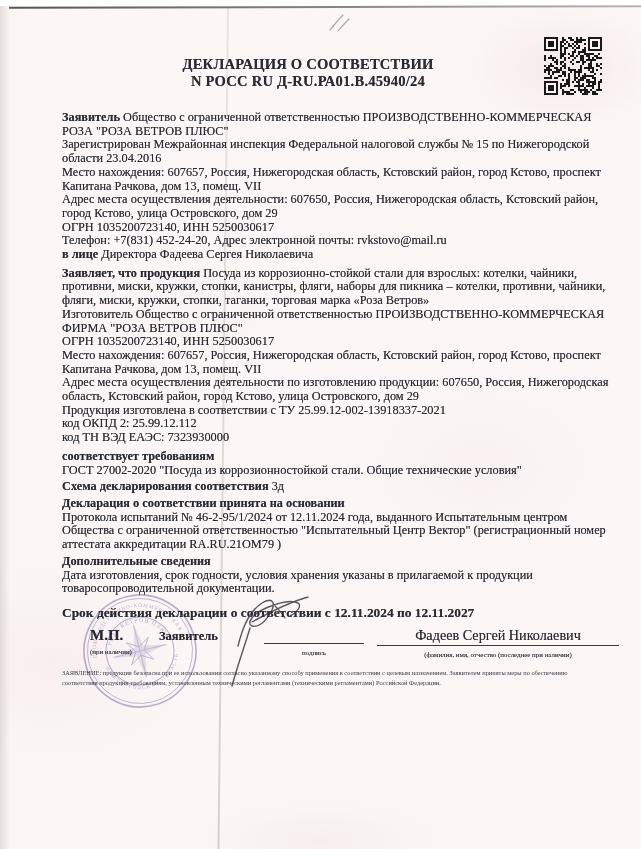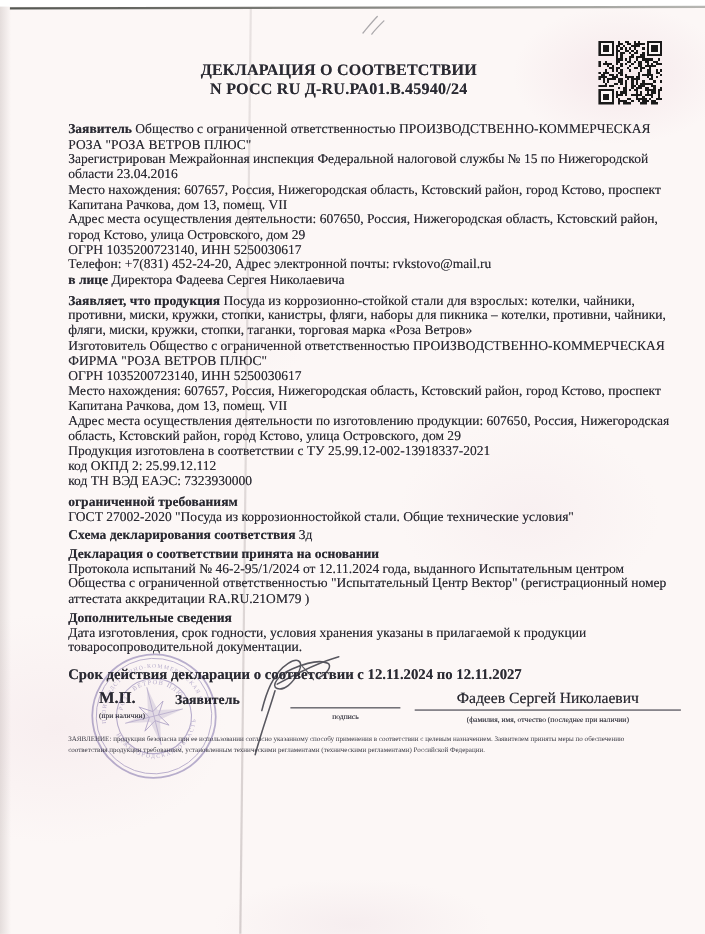--- a/index.html
+++ b/index.html
@@ -407,21 +407,21 @@
     <p class="ln mt"><b>Заявляет, что продукция</b><span> Посуда из коррозионно-стойкой стали для взрослых: котелки, чайники, противни, миски, кружки, стопки, канистры, фляги, наборы для пикника – котелки, противни, чайники, фляги, миски, кружки, стопки, таганки, торговая марка «Роза Ветров»</span></p>
     <p class="ln"><span>Изготовитель Общество с ограниченной ответственностью ПРОИЗВОДСТВЕННО-КОММЕРЧЕСКАЯ ФИРМА "РОЗА ВЕТРОВ ПЛЮС"</span></p>
     <p class="ln"><span>ОГРН 1035200723140, ИНН 5250030617</span></p>
     <p class="ln"><span>Место нахождения: 607657, Россия, Нижегородская область, Кстовский район, город Кстово, проспект Капитана Рачкова, дом 13, помещ. VII</span></p>
     <p class="ln"><span>Адрес места осуществления деятельности по изготовлению продукции: 607650, Россия, Нижегородская область, Кстовский район, город Кстово, улица Островского, дом 29</span></p>
     <p class="ln"><span>Продукция изготовлена в соответствии с ТУ 25.99.12-002-13918337-2021</span></p>
 
     <p class="ln"><span>код ОКПД 2: 25.99.12.112</span></p>
     <p class="ln"><span>код ТН ВЭД ЕАЭС: 7323930000</span></p>
 
-    <p class="ln mt"><b>ограниченной требованиям</b></p>
+    <p class="ln mt"><b>соответствует требованиям</b></p>
     <p class="ln"><span>ГОСТ 27002-2020 "Посуда из коррозионностойкой стали. Общие технические условия"</span></p>
     <p class="ln mts"><b>Схема декларирования соответствия</b><span> 3д</span></p>
     <p class="ln mts"><b>Декларация о соответствии принята на основании</b></p>
     <p class="ln"><span>Протокола испытаний № 46-2-95/1/2024 от 12.11.2024 года, выданного Испытательным центром Общества с ограниченной ответственностью "Испытательный Центр Вектор" (регистрационный номер аттестата аккредитации RA.RU.21ОМ79 )</span></p>
     <p class="ln mts"><b>Дополнительные сведения</b></p>
     <p class="ln"><span>Дата изготовления, срок годности, условия хранения указаны в прилагаемой к продукции товаросопроводительной документации.</span></p>
 
     <p class="ln validity"><b>Срок действия декларации о соответствии с 12.11.2024 по 12.11.2027</b></p>
 
     <div class="sigrow">

